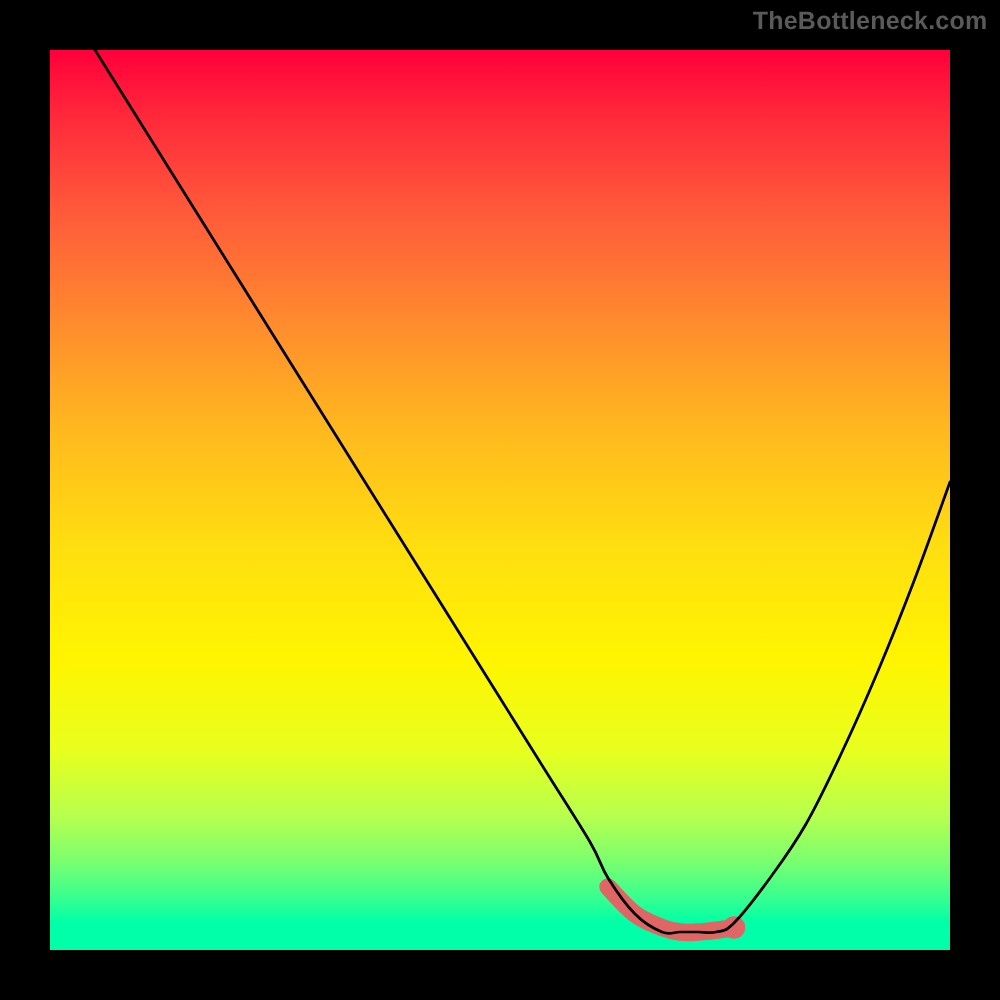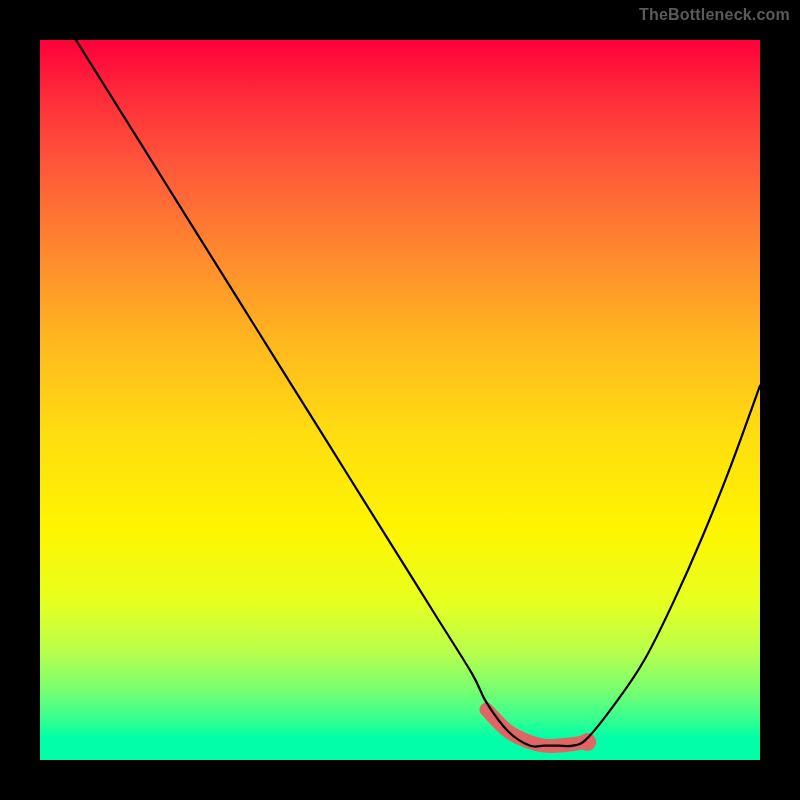--- a/index.html
+++ b/index.html
@@ -37,21 +37,21 @@
       #3bff8e 94%,
       #00ffa8 97%,
       #00ffa8 100%
     );
   }
   .watermark {
     position: absolute;
     top: 6px;
     right: 10px;
     color: #5a5a5a;
-    font-size: 16px;
+    font-size: 20px;
     font-weight: 600;
     letter-spacing: 0.2px;
     user-select: none;
   }
   svg.overlay {
     position: absolute;
     left: 0;
     top: 0;
     width: 720px;
     height: 720px;

